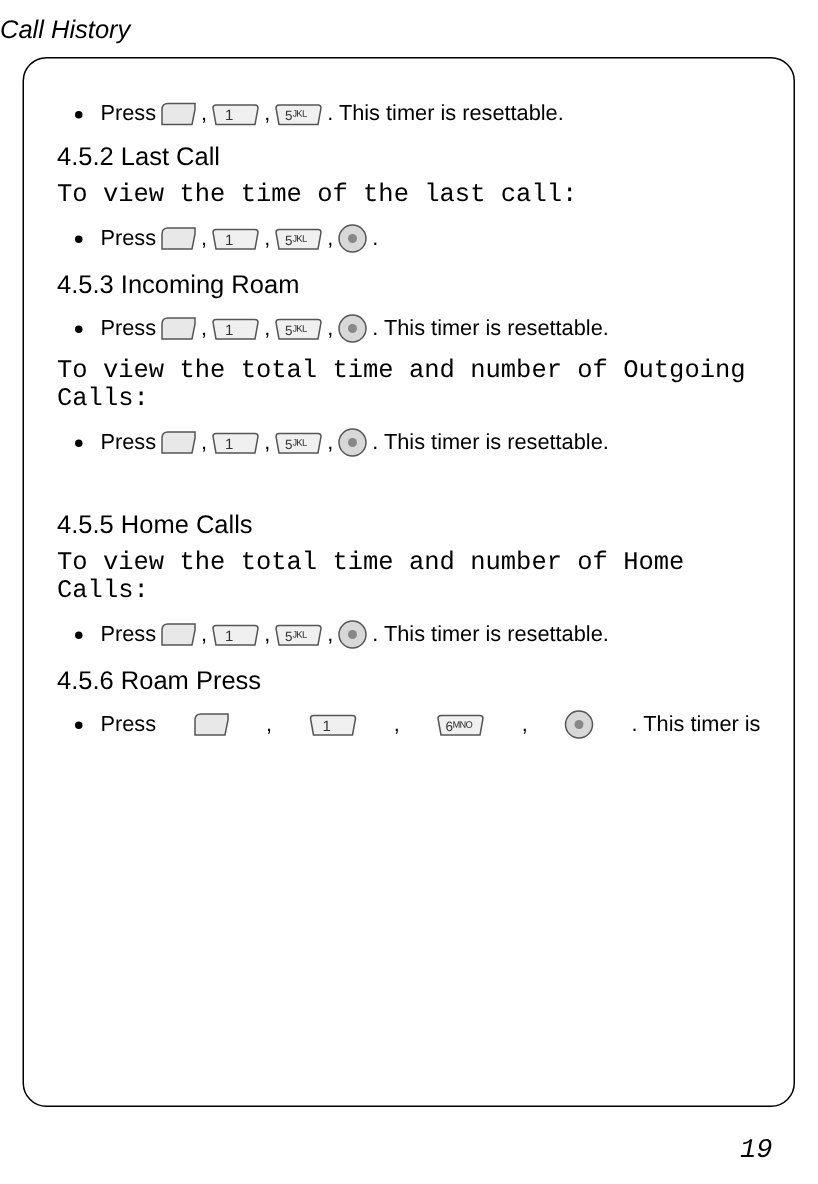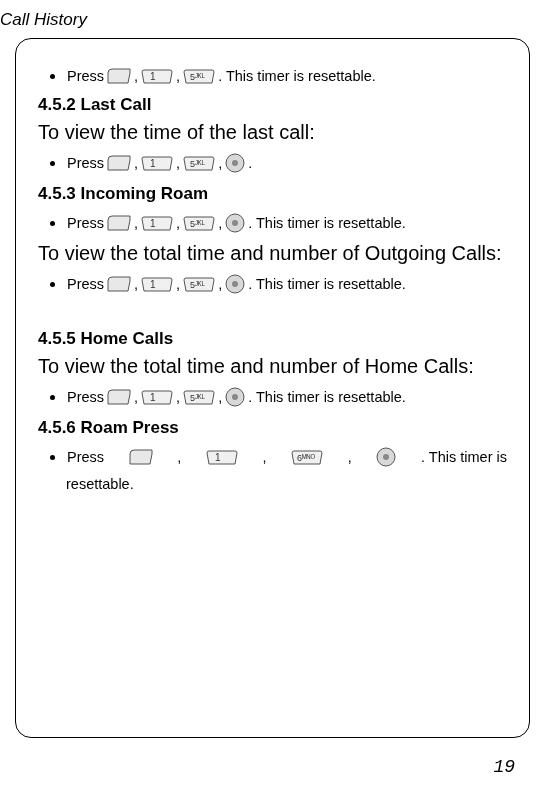--- a/index.html
+++ b/index.html
@@ -63,27 +63,28 @@
     }
     .key-num {
       width: 34px;
       height: 17px;
     }
     .key-round {
       width: 22px;
       height: 22px;
     }
     .section-heading {
-      font-weight: bold;
+      font-weight: normal;
       font-size: 17px;
       margin: 10px 0 6px 0;
     }
     .section-text {
-      font-size: 20px;
+      font-size: 17px;
       margin: 6px 0;
+      font-family: Liberation Mono, monospace;
     }
     .page-number {
       position: absolute;
       bottom: 12px;
       right: 30px;
       font-style: italic;
       font-size: 18px;
       font-family: Liberation Mono, monospace;
     }
     .wrap-line {
@@ -251,17 +252,16 @@
           <text x="7" y="12" font-size="9" fill="#333">6ᴹᴺᴼ</text>
         </svg>
       <span> , </span>
       <svg class="key-icon key-round" viewBox="0 0 22 22">
           <circle cx="11" cy="11" r="9" fill="#d8d8d8" stroke="#555" stroke-width="1"></circle>
           <circle cx="11" cy="11" r="3" fill="#888"></circle>
         </svg>
       <span>. This timer is</span>
     </div>
   </div>
-  <div class="wrap-line">resettable.</div>
 
 </div>
 
 <div class="page-number">19</div>
 
 </body></html>

